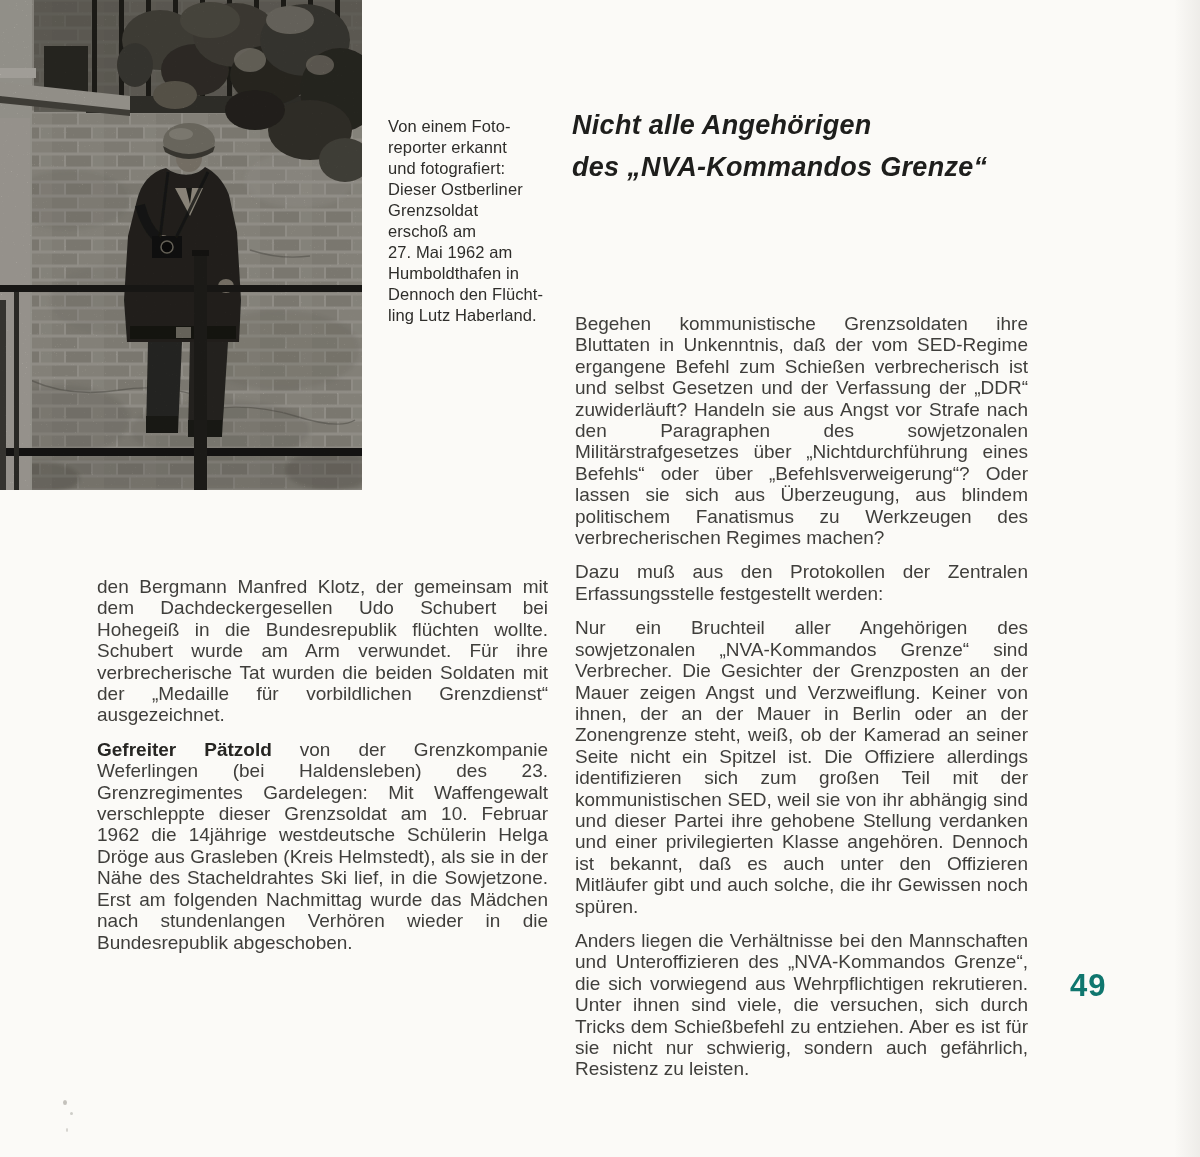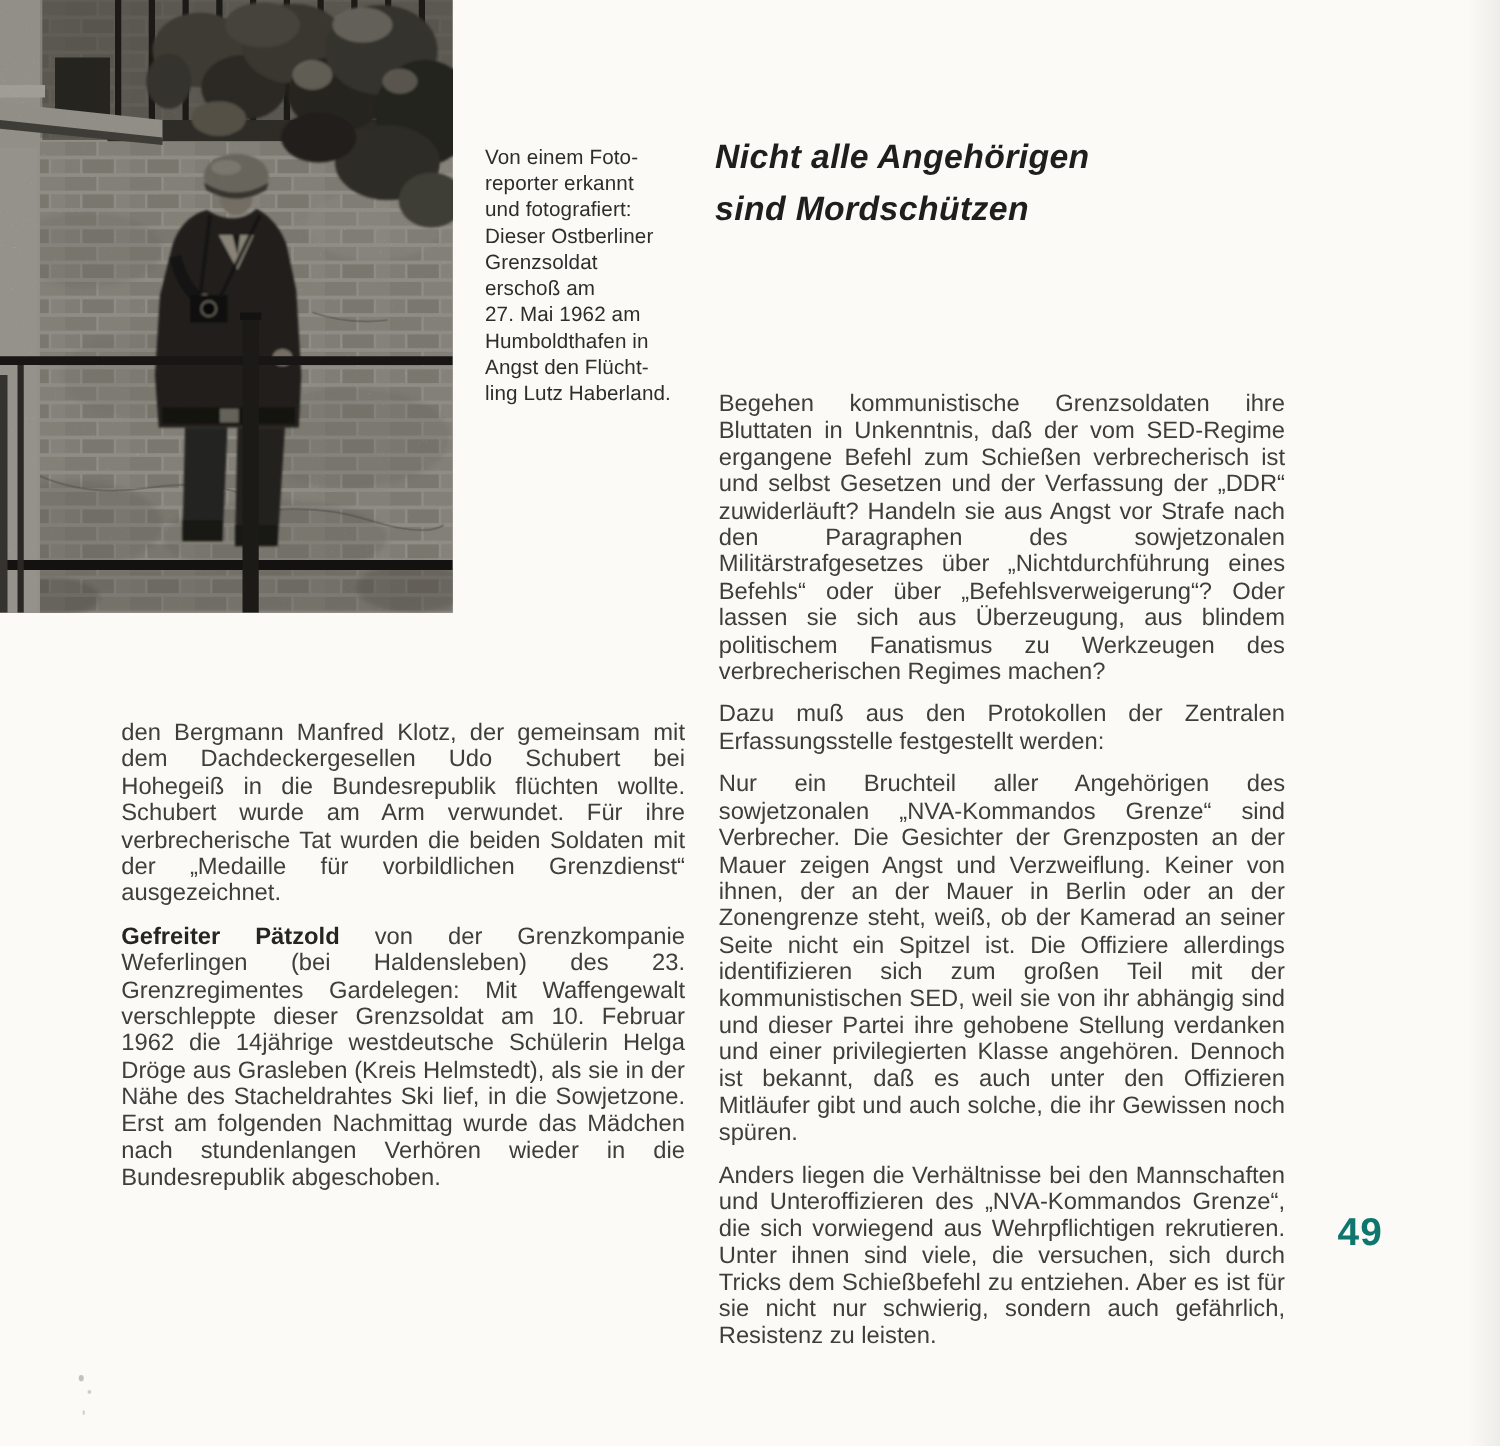--- a/index.html
+++ b/index.html
@@ -185,27 +185,27 @@
 
   <div class="caption">
       <div>Von einem Foto-</div>
       <div>reporter erkannt</div>
       <div>und fotografiert:</div>
       <div>Dieser Ostberliner</div>
       <div>Grenzsoldat</div>
       <div>erschoß am</div>
       <div>27. Mai 1962 am</div>
       <div>Humboldthafen in</div>
-      <div>Angst den Flücht-</div>
+      <div>Dennoch den Flücht-</div>
       <div>ling Lutz Haberland.</div>
     </div>
 
   <h1 class="headline">
       <div>Nicht alle Angehörigen</div>
-      <div>sind Mordschützen</div>
+      <div>des „NVA-Kommandos Grenze“</div>
     </h1>
 
   <div class="col col-left">
       <p>den Bergmann Manfred Klotz, der gemeinsam mit dem Dachdeckergesellen Udo Schubert bei Hohegeiß in die Bundesrepublik flüchten wollte. Schubert wurde am Arm verwundet. Für ihre verbrecherische Tat wurden die beiden Soldaten mit der „Medaille für vorbildlichen Grenzdienst“ ausgezeichnet.</p>
       <p><b>Gefreiter Pätzold</b> von der Grenzkompanie Weferlingen (bei Haldensleben) des 23. Grenzregimentes Gardelegen: Mit Waffengewalt verschleppte dieser Grenzsoldat am 10. Februar 1962 die 14jährige westdeutsche Schülerin Helga Dröge aus Grasleben (Kreis Helmstedt), als sie in der Nähe des Stacheldrahtes Ski lief, in die Sowjetzone. Erst am folgenden Nachmittag wurde das Mädchen nach stundenlangen Verhören wieder in die Bundesrepublik abgeschoben.</p>
     </div>
   <div class="col col-right">
       <p>Begehen kommunistische Grenzsoldaten ihre Bluttaten in Unkenntnis, daß der vom SED-Regime ergangene Befehl zum Schießen verbrecherisch ist und selbst Gesetzen und der Verfassung der „DDR“ zuwiderläuft? Handeln sie aus Angst vor Strafe nach den Paragraphen des sowjetzonalen Militärstrafgesetzes über „Nichtdurchführung eines Befehls“ oder über „Befehlsverweigerung“? Oder lassen sie sich aus Überzeugung, aus blindem politischem Fanatismus zu Werkzeugen des verbrecherischen Regimes machen?</p>
       <p>Dazu muß aus den Protokollen der Zentralen Erfassungsstelle festgestellt werden:</p>
       <p>Nur ein Bruchteil aller Angehörigen des sowjetzonalen „NVA-Kommandos Grenze“ sind Verbrecher. Die Gesichter der Grenzposten an der Mauer zeigen Angst und Verzweiflung. Keiner von ihnen, der an der Mauer in Berlin oder an der Zonengrenze steht, weiß, ob der Kamerad an seiner Seite nicht ein Spitzel ist. Die Offiziere allerdings identifizieren sich zum großen Teil mit der kommunistischen SED, weil sie von ihr abhängig sind und dieser Partei ihre gehobene Stellung verdanken und einer privilegierten Klasse angehören. Dennoch ist bekannt, daß es auch unter den Offizieren Mitläufer gibt und auch solche, die ihr Gewissen noch spüren.</p>

